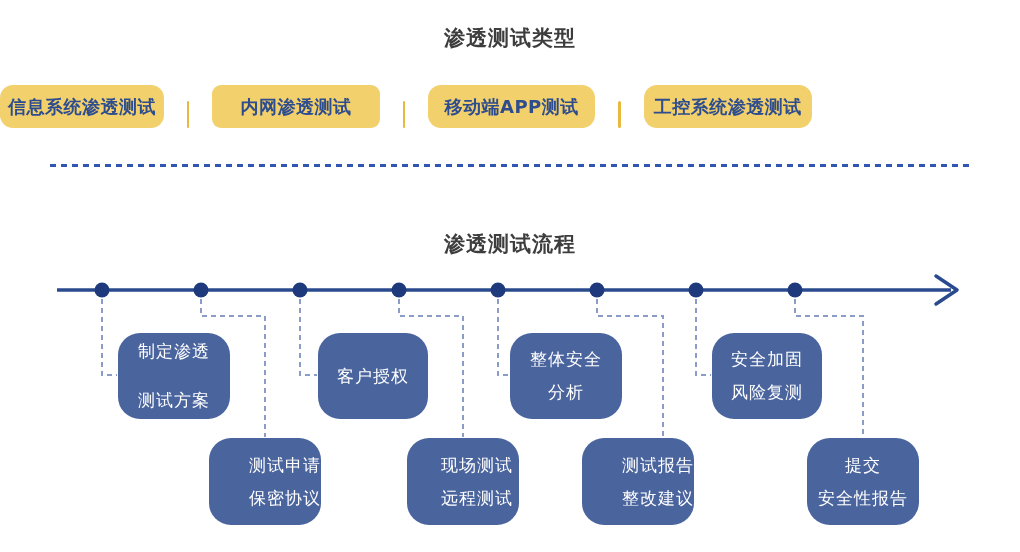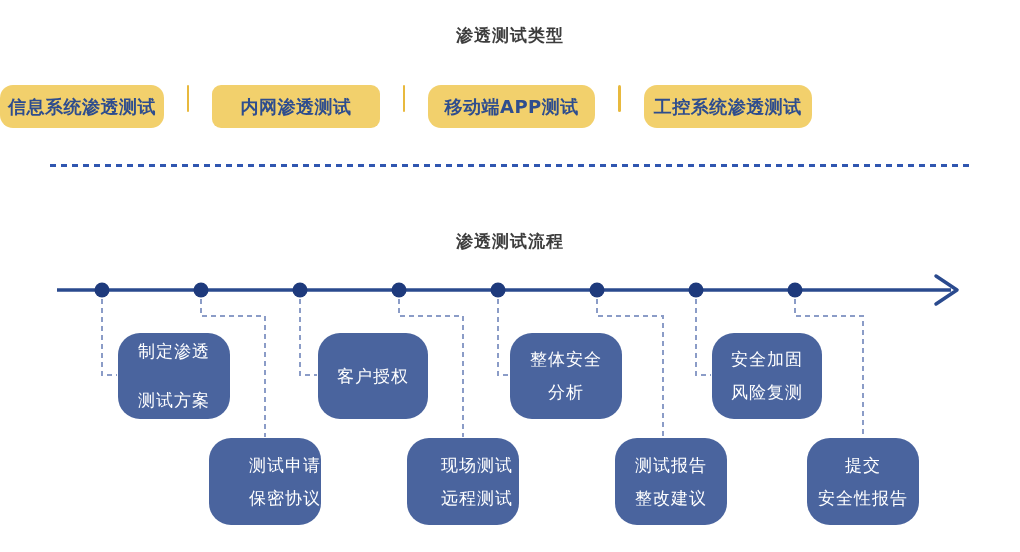--- a/index.html
+++ b/index.html
@@ -25,37 +25,37 @@
     height: 552px;
     background: var(--page-bg);
     overflow: hidden;
   }
 
   .section-title {
     position: absolute;
     left: 0;
     width: 1020px;
     text-align: center;
-    font-size: 17px;
+    font-size: 21px;
     font-weight: bold;
     color: var(--title-gray);
     letter-spacing: 1px;
   }
   .title-types { top: 24px; }
   .title-process { top: 199px; margin-top: 31px; }
 
   .pill-row {
     position: absolute;
     top: 85px;
     left: 0;
     width: 812px;
     height: 43px;
     display: flex;
     justify-content: center;
-    align-items: flex-start;
+    align-items: flex-end;
   }
   .pill {
     height: 43px;
     display: flex;
     align-items: center;
     justify-content: center;
     background: var(--accent-yellow);
     color: var(--navy-text);
     font-size: 18px;
     font-weight: bold;
@@ -178,21 +178,21 @@
   </div>
 
   <div class="step step-bottom" style="left:209px;align-items:flex-end;">
     <div class="step-line">测试申请</div>
     <div class="step-line">保密协议</div>
   </div>
   <div class="step step-bottom" style="left:407px;padding-left:28px;">
     <div class="step-line">现场测试</div>
     <div class="step-line">远程测试</div>
   </div>
-  <div class="step step-bottom" style="left:615px;">
+  <div class="step step-bottom" style="left:582px;align-items:flex-end;">
     <div class="step-line">测试报告</div>
     <div class="step-line">整改建议</div>
   </div>
   <div class="step step-bottom" style="left:807px;border-radius:23px;">
     <div class="step-line">提交</div>
     <div class="step-line">安全性报告</div>
   </div>
 
 </div>
 

